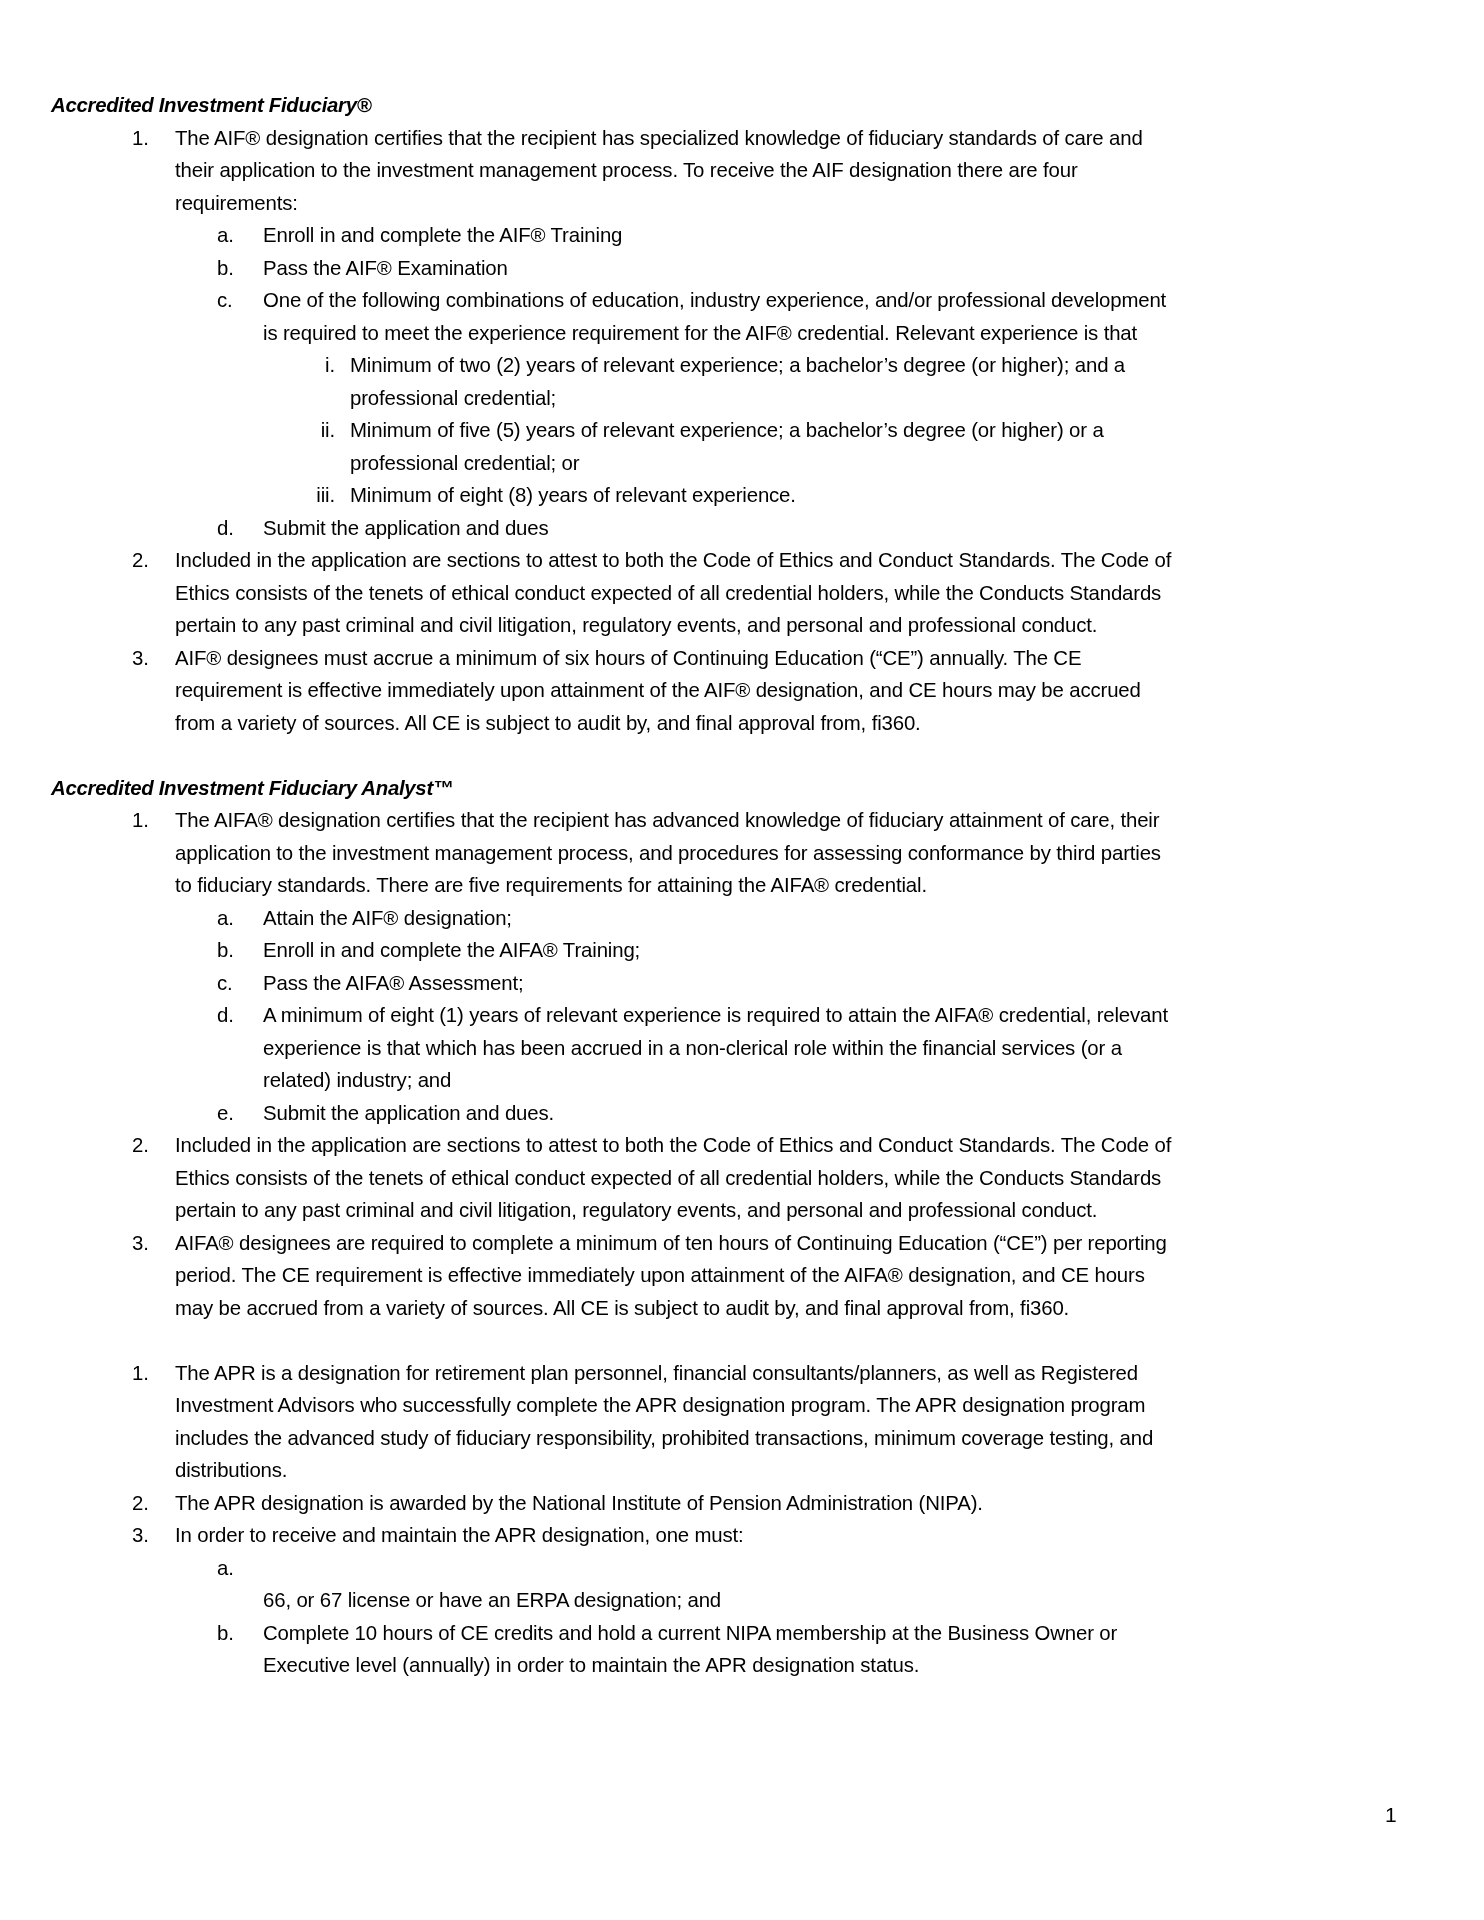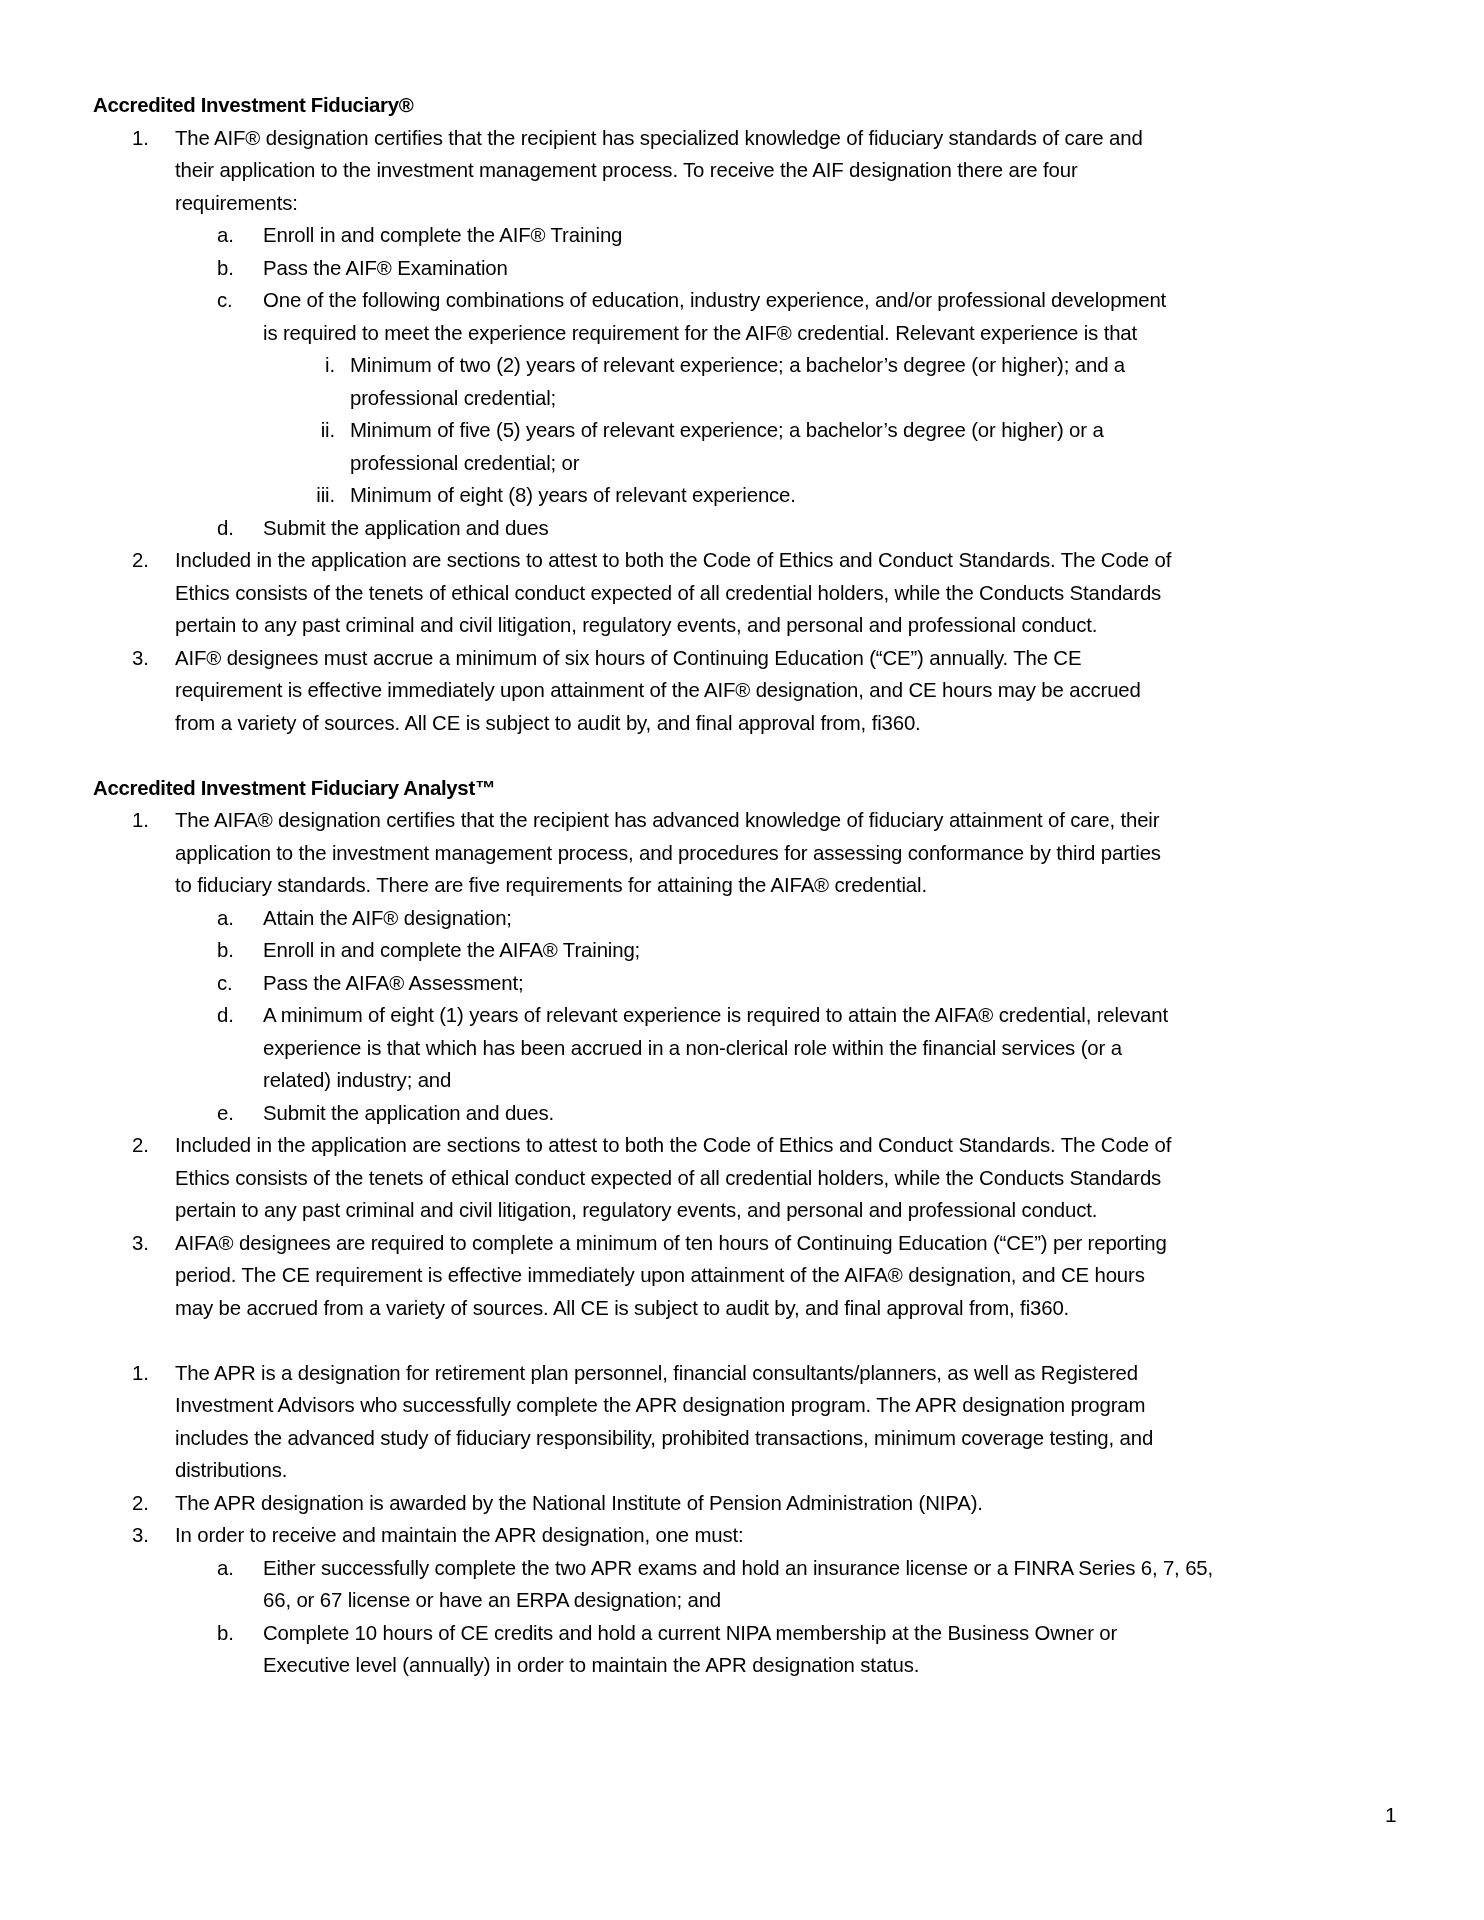--- a/index.html
+++ b/index.html
@@ -2,21 +2,21 @@
 <html><head>
 <meta charset="utf-8">
 <style>
   html, body { margin: 0; padding: 0; background: #ffffff; }
   body { width: 1484px; height: 1920px; position: relative; overflow: hidden;
          font-family: "Liberation Sans", "DejaVu Sans", sans-serif; color: #000000; }
   .page { position: absolute; left: 0; top: 0; width: 1484px; height: 1920px; }
   .content { position: absolute; left: 0; top: 89px; width: 1484px; }
   .ln { position: relative; height: 32.5px; line-height: 32.5px; font-size: 20.4px;
         white-space: nowrap; letter-spacing: -0.15px; }
-  .heading { padding-left: 93px; font-weight: bold; letter-spacing: -0.3px; }
+  .heading { padding-left: 51px; font-weight: bold; letter-spacing: -0.3px; font-style: italic; }
   .l1 { padding-left: 175px; }
   .l2 { padding-left: 263px; }
   .l3 { padding-left: 350px; }
   .mk { position: absolute; top: 0; }
   .l1 .mk { left: 132px; }
   .l2 .mk { left: 217px; }
   .l3 .mk { right: calc(1484px - 335px); text-align: right; }
   .gap { height: 32.5px; }
   .pagenum { position: absolute; left: 1385px; top: 1801px; font-size: 21px; line-height: 28px; }
 </style>
@@ -103,21 +103,21 @@
         <div class="ln l1"><span>includes the advanced study of fiduciary responsibility, prohibited transactions, minimum coverage testing, and</span></div>
         <div class="ln l1"><span>distributions.</span></div>
       </div>
 
       <div>
         <div class="ln l1"><span class="mk">2.</span><span>The APR designation is awarded by the National Institute of Pension Administration (NIPA).</span></div>
       </div>
 
       <div>
         <div class="ln l1"><span class="mk">3.</span><span>In order to receive and maintain the APR designation, one must:</span></div>
-        <div class="ln l2"><span class="mk">a.</span><span>Either successfully complete the two APR exams and hold an insurance license or a FINRA Series 6, 7, 65,</span></div>
+        <div class="ln l2"><span class="mk">a.</span></div>
         <div class="ln l2"><span>66, or 67 license or have an ERPA designation; and</span></div>
         <div class="ln l2"><span class="mk">b.</span><span>Complete 10 hours of CE credits and hold a current NIPA membership at the Business Owner or</span></div>
         <div class="ln l2"><span>Executive level (annually) in order to maintain the APR designation status.</span></div>
       </div>
     </section>
   </div>
 
   <div class="pagenum">1</div>
 </div>
 

